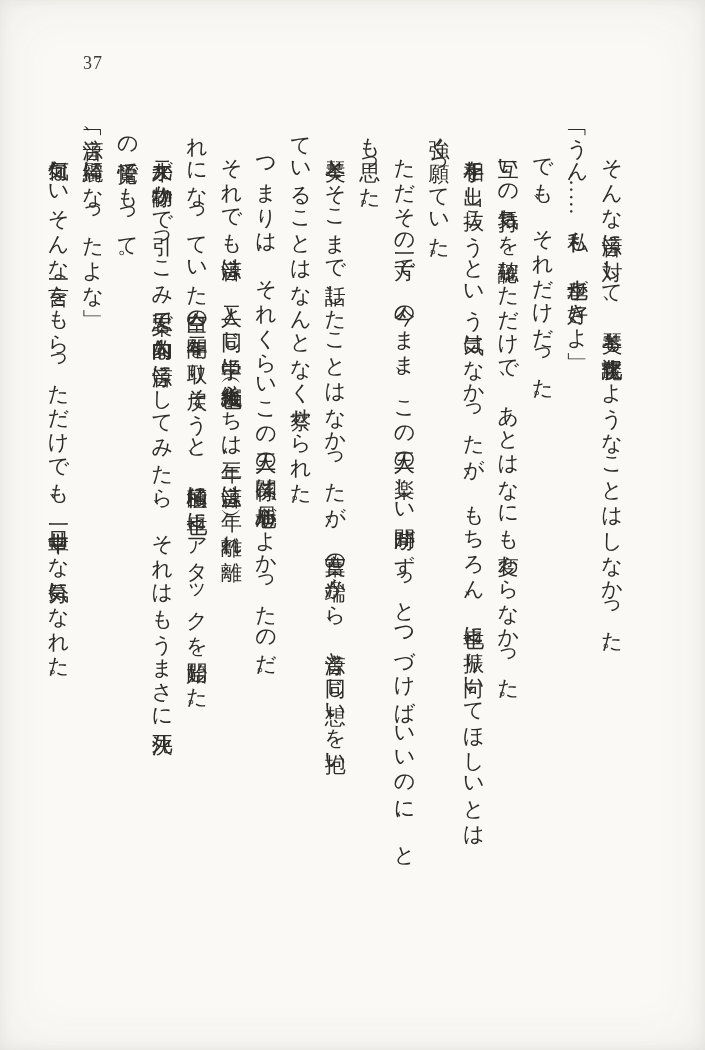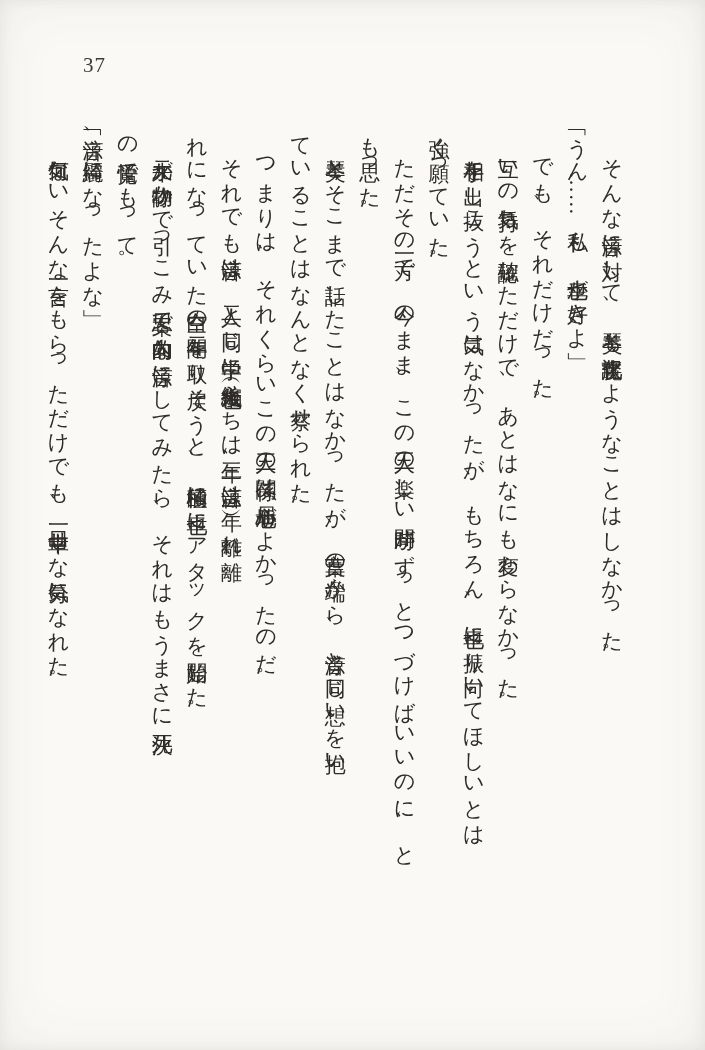--- a/index.html
+++ b/index.html
@@ -15,21 +15,21 @@
     overflow: hidden;
     box-shadow: inset 0 0 55px rgba(70, 64, 52, 0.07),
                 inset -4px 0 14px rgba(70, 64, 52, 0.045),
                 inset 4px 0 14px rgba(70, 64, 52, 0.035);
     font-family: "Liberation Serif", "DejaVu Serif", serif;
   }
   .page-number {
     position: absolute;
     top: 53px;
     left: 83px;
-    font-size: 21px;
+    font-size: 18px;
     letter-spacing: 1px;
     color: #3d3b38;
     font-family: "Liberation Serif", "DejaVu Serif", serif;
   }
   .text-block {
     position: absolute;
     top: 122px;
     right: 76px;
     height: 852px;
     writing-mode: vertical-rl;

